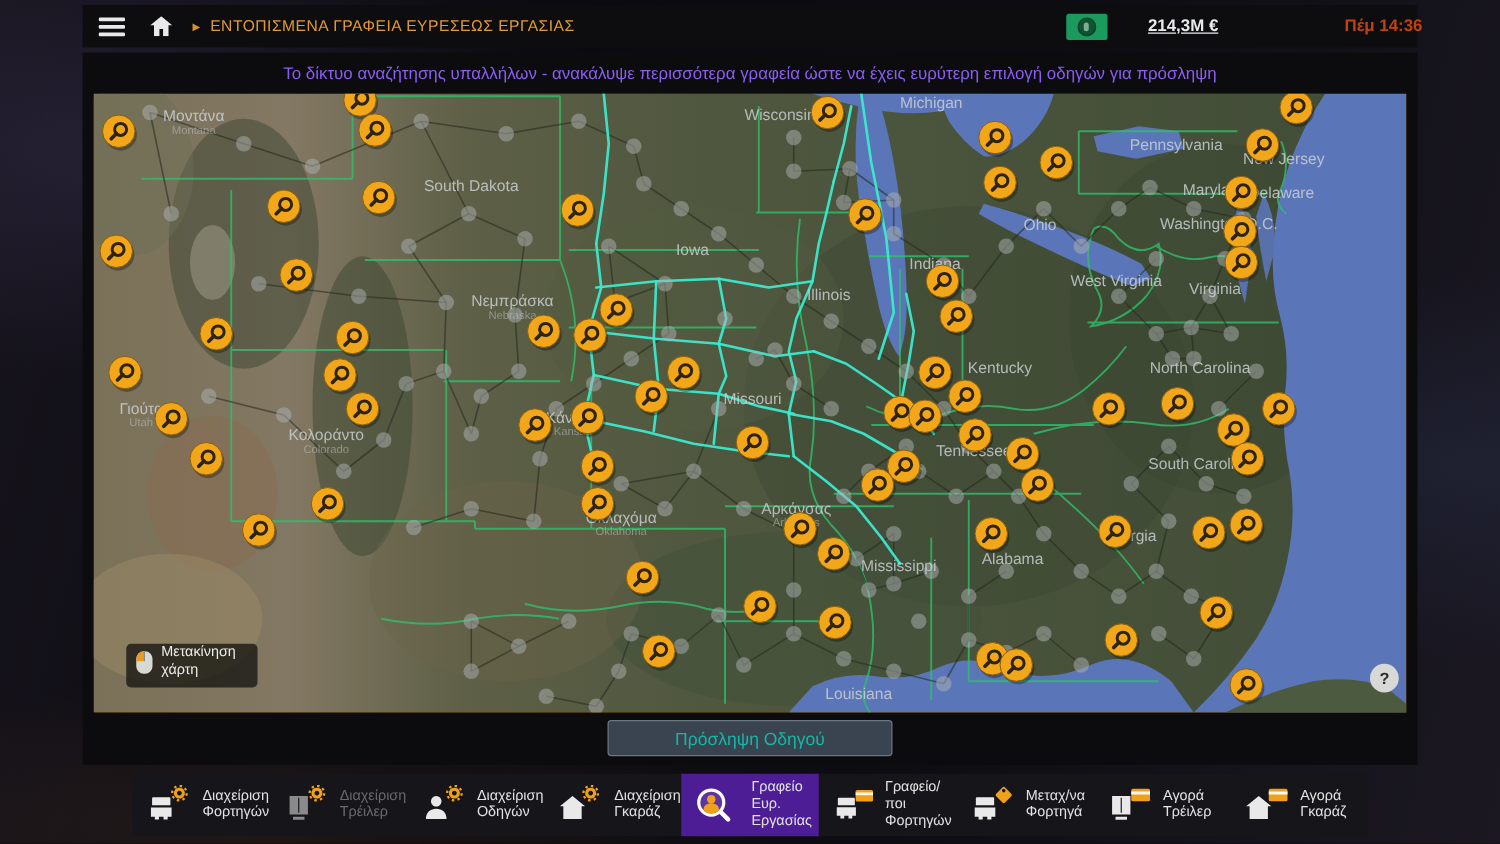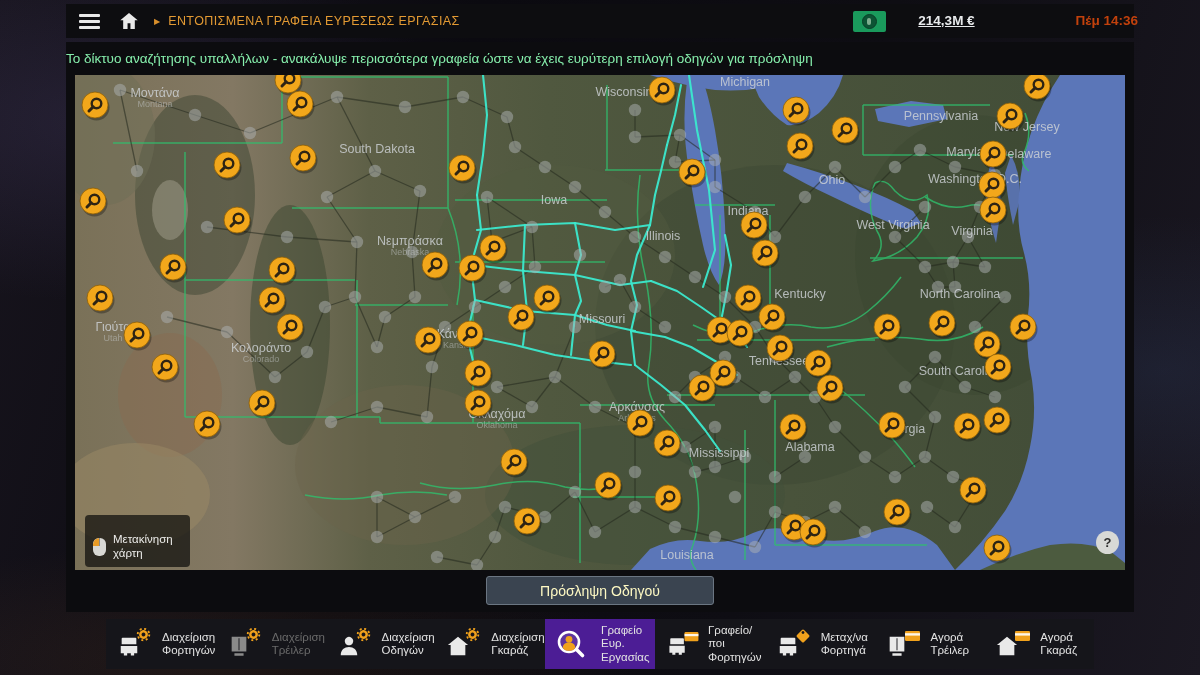--- a/index.html
+++ b/index.html
@@ -16,36 +16,36 @@
   .hamburger span{display:block;height:3px;margin:3px 0;background:#E9E9E9;border-radius:1px;}
   .home-btn{margin-left:20px;cursor:pointer;display:flex;align-items:center;}
   .crumb-arrow{margin-left:16px;font-size:8px;color:#D98F2B;}
   .crumb{margin-left:8px;font-size:12.5px;letter-spacing:.4px;color:#E39A33;font-weight:normal;}
   .badge{position:absolute;left:787px;top:7px;width:33px;height:21px;background:#1A9A5C;border-radius:2px;display:flex;align-items:center;justify-content:center;}
   .badge-dot{width:13px;height:13px;border-radius:50%;background:#0C5434;border:1px solid #0a3f27;position:relative;}
   .badge-dot::after{content:"";position:absolute;left:4px;top:3px;width:4px;height:7px;background:#7fae8f;border-radius:2px;}
   .money{position:absolute;left:828px;top:0;width:105px;height:34px;line-height:34px;text-align:center;font-size:13.5px;color:#E8EAEC;font-weight:bold;text-decoration:underline;}
   .clock{position:absolute;left:972px;top:0;width:100px;height:34px;line-height:34px;text-align:right;font-size:13.5px;color:#c2410c;font-weight:bold;}
   .content{position:absolute;left:0;top:38px;width:100%;height:570px;background:#0c0c0f;}
-  .notice{position:absolute;top:9px;width:100%;font-size:13.5px;color:#86efac;}
+  .notice{position:absolute;top:9px;width:100%;text-align:center;font-size:13.5px;color:#8b5cf6;}
   
   .map-wrap{position:absolute;left:9px;top:33px;width:1050px;height:495px;background:#a16207;box-shadow:inset 0 0 55px rgba(0,0,0,.45);cursor:grab;}
   .map-wrap svg{display:block;}
   text{font-family:"Liberation Sans",sans-serif;text-anchor:middle;}
   .state-label{fill:#CED2D6;font-size:12.5px;opacity:.82;}
   .state-sub{fill:#C6CACC;font-size:9px;opacity:.5;}
-  .move-hint{position:absolute;left:10px;top:440px;background:rgba(16,16,14,.74);border-radius:4px;padding:18px 9px 6px 8px;display:flex;align-items:center;gap:7px;}
+  .move-hint{position:absolute;left:26px;top:440px;background:rgba(16,16,14,.74);border-radius:4px;padding:1px 9px 6px 8px;display:flex;align-items:center;gap:7px;}
   .mouse-icon{width:13px;height:18px;background:#D8D8D4;border-radius:6px;position:relative;overflow:hidden;flex:0 0 auto;}
   .mouse-icon::before{content:"";position:absolute;left:0;top:0;width:6.5px;height:8px;background:#E89B25;border-radius:6px 0 0 0;}
   .mouse-icon::after{content:"";position:absolute;left:6px;top:0;width:1px;height:8px;background:#8a8a86;}
   .mh-text{font-size:11.5px;color:#ECECEA;width:68px;line-height:1.2;}
   .help-btn{position:absolute;left:1021px;top:456px;width:23px;height:23px;border-radius:50%;background:#D8D9D6;color:#2B2B2B;font-weight:bold;font-size:13px;text-align:center;line-height:23px;cursor:pointer;}
   
   .hire-btn{position:absolute;left:50%;top:534px;transform:translateX(-50%);width:228px;height:29px;
-    background:#3A4450;border:1px solid #6B7682;border-radius:3px;color:#fef9c3;font-size:14px;
+    background:#3A4450;border:1px solid #6B7682;border-radius:3px;color:#14b8a6;font-size:14px;
     font-family:"Liberation Sans",sans-serif;cursor:pointer;}
   
   .toolbar{position:absolute;left:106px;top:619px;width:988px;height:50px;background:#15151A;display:grid;grid-template-columns:repeat(9,1fr);}
   .tb-item{display:flex;align-items:center;gap:6px;padding-left:10px;cursor:pointer;}
   .tb-item.selected{background:#4c1d95;}
   .tb-label{font-size:11.5px;line-height:1.14;color:#E2E2E2;white-space:pre-line;}
   .tb-item.disabled .tb-label{color:#6A6A6A;}
   .hidden-defs{position:absolute;width:0;height:0;overflow:hidden;}
 </style>
 </head>

